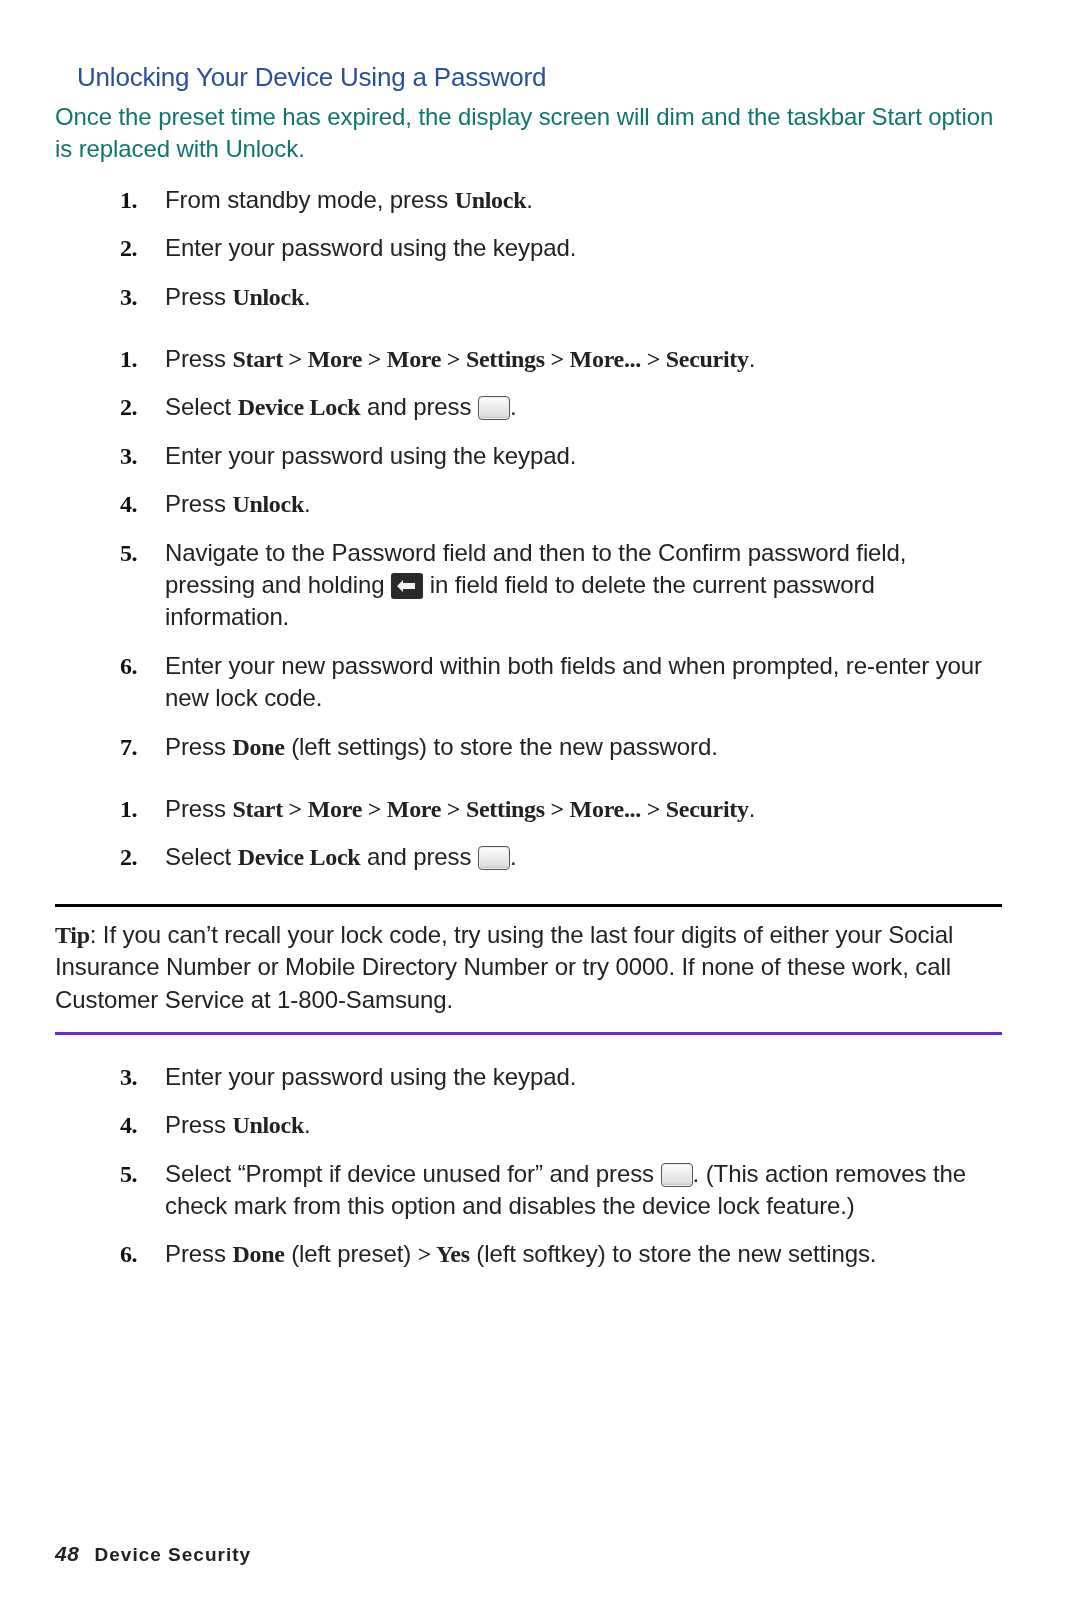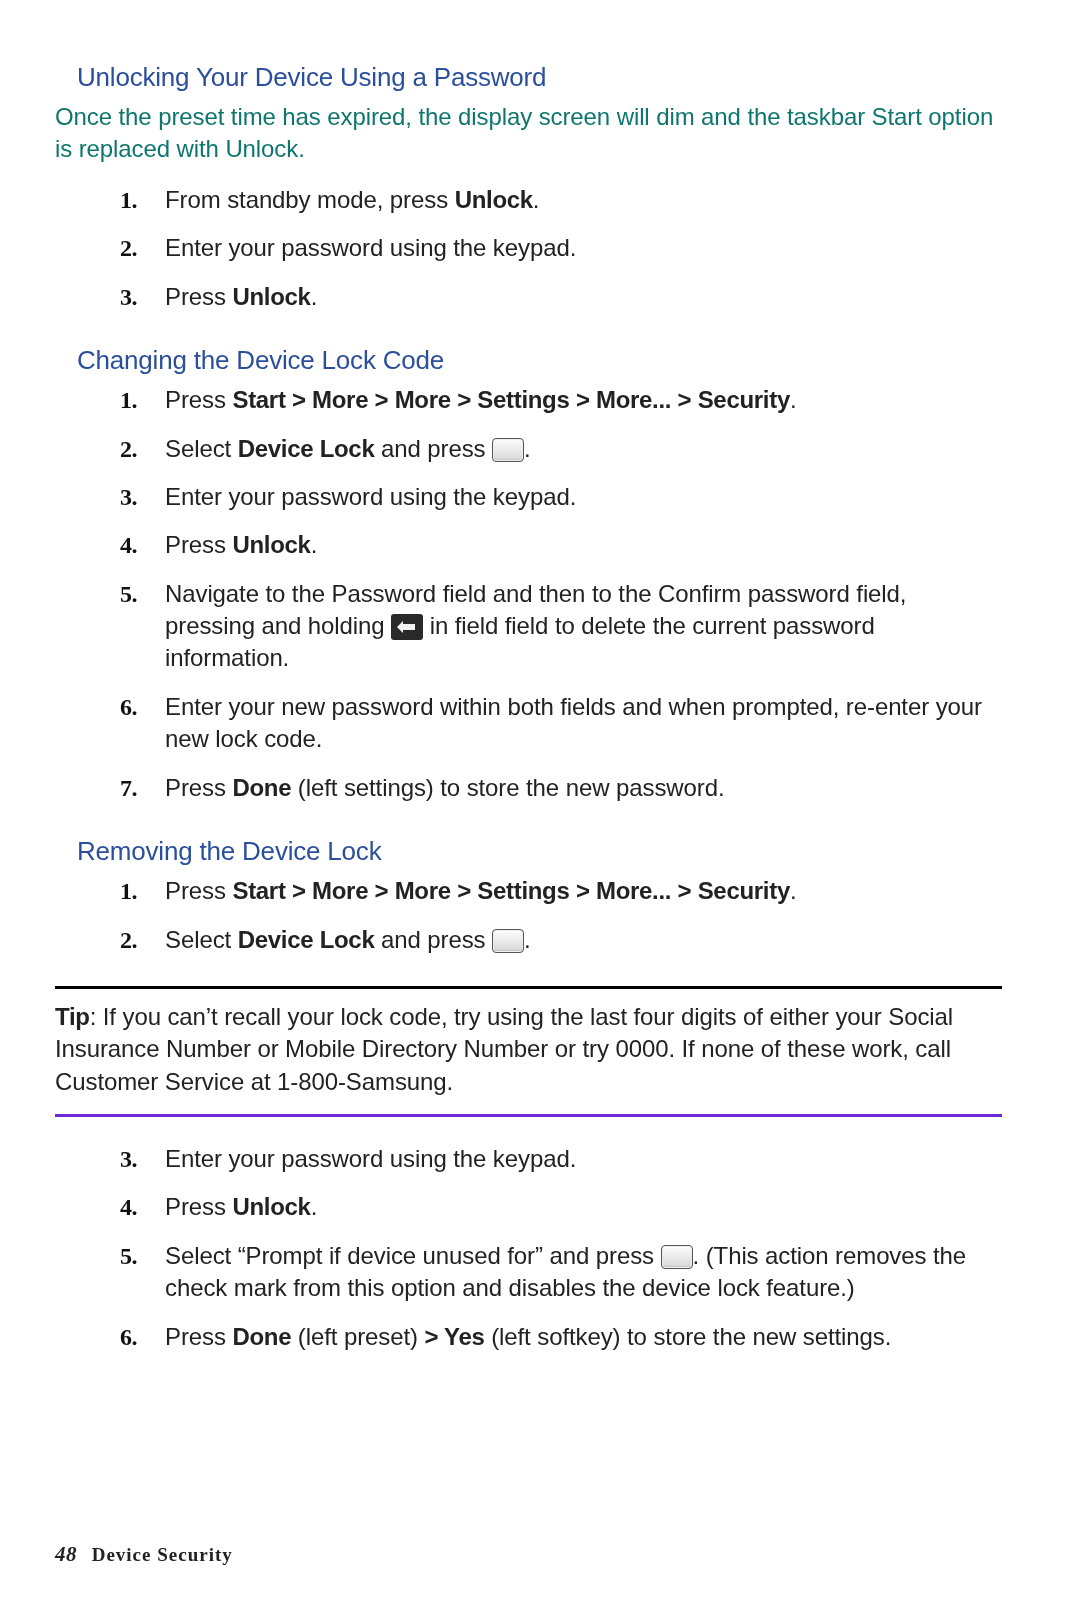--- a/index.html
+++ b/index.html
@@ -43,33 +43,33 @@
   ol.steps > li .num {
     position: absolute;
     left: -45px;
     top: 0;
     font-family: Georgia, "Times New Roman", serif;
     font-weight: 700;
     font-size: 24px;
     letter-spacing: -0.5px;
     color: #111;
   }
-  .bold { font-weight: 700; font-family: Liberation Sans, sans-serif; letter-spacing: -0.3px; }
+  .bold { font-weight: 700; font-family: Liberation Serif, serif; letter-spacing: -0.3px; }
   .tip-box {
     border-top: 3px solid #000;
     border-bottom: 3px solid #6d28d9;
     padding: 12px 0 16px 0;
     margin: 14px 0 26px 0;
   }
   .footer {
     position: absolute;
     left: 55px;
     bottom: 52px;
     font-size: 19px;
-    font-family: Liberation Serif, serif;
+    font-family: Liberation Sans, sans-serif;
     margin-top: 6px;
   }
   .footer .pg { font-weight: 700; font-size: 21px; margin-right: 10px; font-style: italic; letter-spacing: 0.5px;}
   .footer .sec { font-weight: 700; letter-spacing: 1px; }
 
   .ok-icon, .back-icon {
     display: inline-block;
     vertical-align: -5px;
     border-radius: 4px;
   }
@@ -106,21 +106,20 @@
     <li>
       <span class="num">2.</span>
       <span>Enter your password using the keypad.</span>
     </li>
     <li>
       <span class="num">3.</span>
       <span>Press </span><span class="bold">Unlock</span><span>.</span>
     </li>
   </ol>
 
-  <div class="h2">Changing the Device Lock Code</div>
   <ol class="steps">
     <li>
       <span class="num">1.</span>
       <span>Press </span><span class="bold">Start &gt; More &gt; More &gt; Settings &gt; More... &gt; Security</span><span>.</span>
     </li>
     <li>
       <span class="num">2.</span>
       <span>Select </span><span class="bold">Device Lock</span><span> and press </span><span class="ok-icon"></span><span>.</span>
     </li>
     <li>
@@ -140,21 +139,20 @@
     <li>
       <span class="num">6.</span>
       <span>Enter your new password within both fields and when prompted, re-enter your new lock code.</span>
     </li>
     <li>
       <span class="num">7.</span>
       <span>Press </span><span class="bold">Done</span><span> (left settings) to store the new password.</span>
     </li>
   </ol>
 
-  <div class="h2">Removing the Device Lock</div>
   <ol class="steps">
     <li>
       <span class="num">1.</span>
       <span>Press </span><span class="bold">Start &gt; More &gt; More &gt; Settings &gt; More... &gt; Security</span><span>.</span>
     </li>
     <li>
       <span class="num">2.</span>
       <span>Select </span><span class="bold">Device Lock</span><span> and press </span><span class="ok-icon"></span><span>.</span>
     </li>
   </ol>

